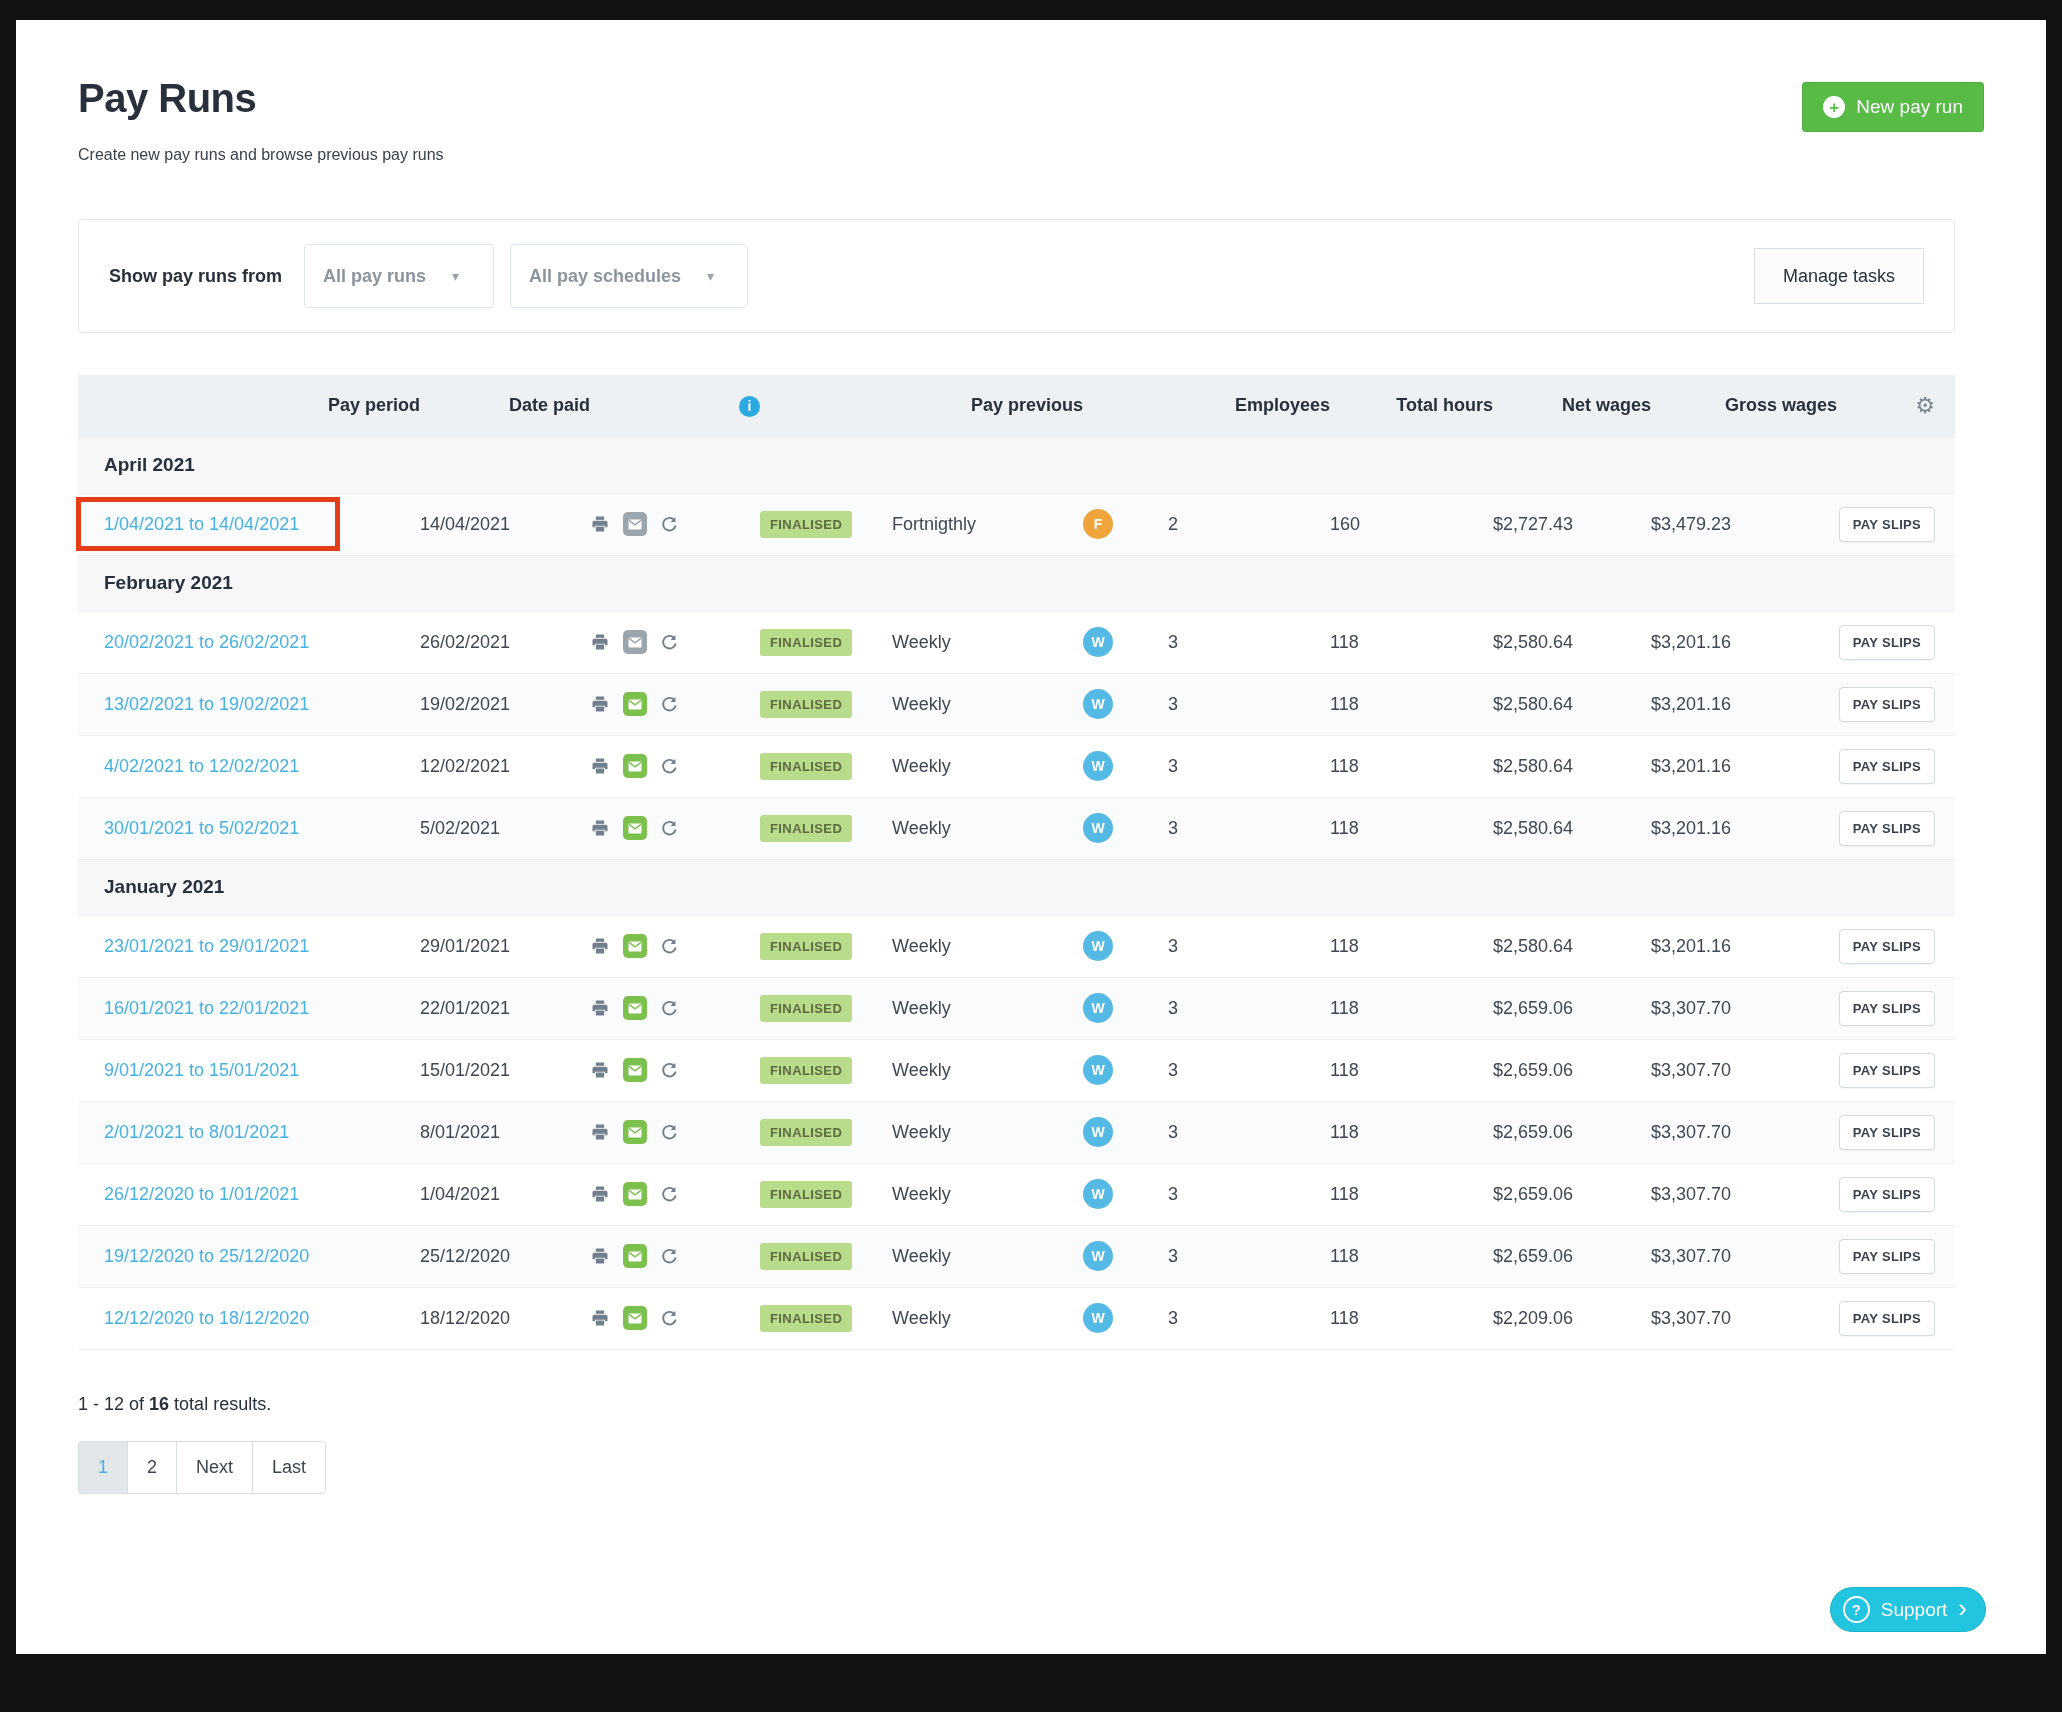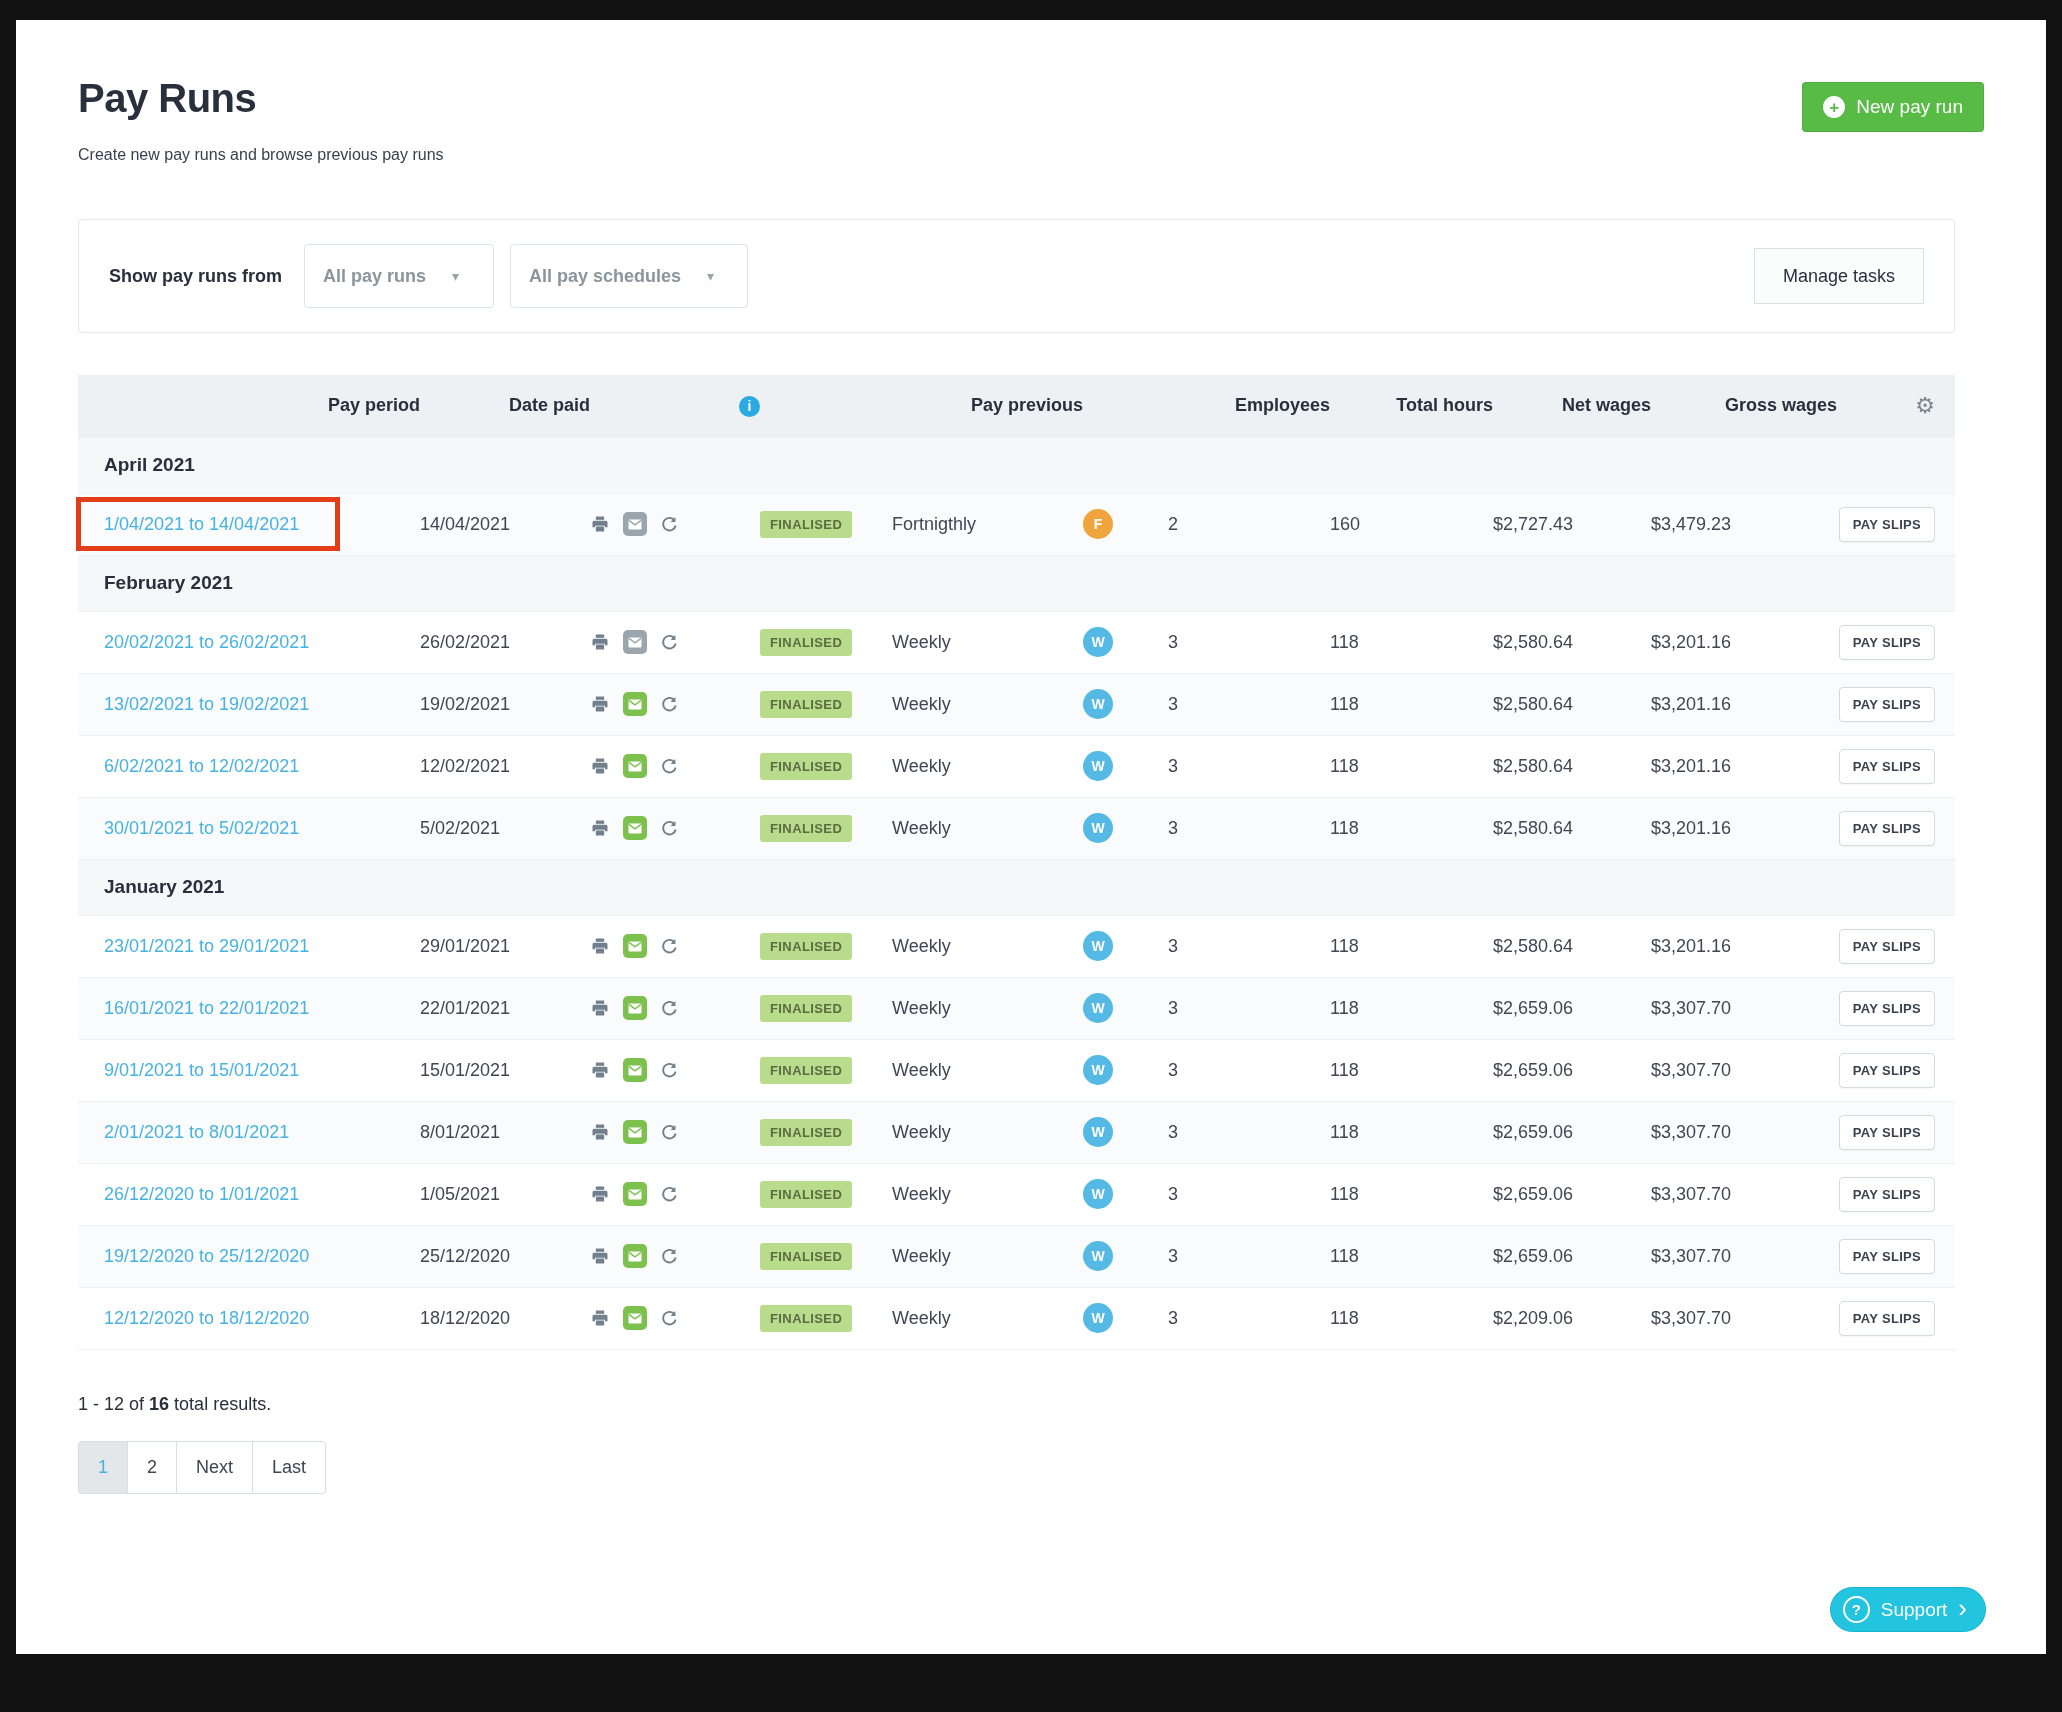--- a/index.html
+++ b/index.html
@@ -293,21 +293,21 @@
             <td><span class="badge-finalised">FINALISED</span></td>
             <td>Weekly</td>
             <td><span class="sched-badge b-w">W</span></td>
             <td>3</td>
             <td>118</td>
             <td>$2,580.64</td>
             <td>$3,201.16</td>
             <td class="cell-payslips"><button class="btn-payslips">PAY SLIPS</button></td>
           </tr>
           <tr class="data-row">
-            <td class="cell-period"><a class="period-link" href="#">6/02/2021 to 12/02/2021</a></td>
+            <td class="cell-period"><a class="period-link" href="#">4/02/2021 to 12/02/2021</a></td>
             <td>12/02/2021</td>
             <td>
               <div class="icon-wrap">
                 <span class="row-icon">
                   <svg width="20" height="20" viewBox="0 0 24 24">
                     <path fill="currentColor" d="M7 3h10v4H7z"></path>
                     <path fill="currentColor" d="M5 8h14a2 2 0 0 1 2 2v6h-3v-2H6v2H3v-6a2 2 0 0 1 2-2z"></path>
                     <path fill="currentColor" d="M7 15h10v6H7z"></path>
                   </svg>
                 </span>
@@ -507,21 +507,21 @@
             <td>Weekly</td>
             <td><span class="sched-badge b-w">W</span></td>
             <td>3</td>
             <td>118</td>
             <td>$2,659.06</td>
             <td>$3,307.70</td>
             <td class="cell-payslips"><button class="btn-payslips">PAY SLIPS</button></td>
           </tr>
           <tr class="data-row">
             <td class="cell-period"><a class="period-link" href="#">26/12/2020 to 1/01/2021</a></td>
-            <td>1/05/2021</td>
+            <td>1/04/2021</td>
             <td>
               <div class="icon-wrap">
                 <span class="row-icon">
                   <svg width="20" height="20" viewBox="0 0 24 24">
                     <path fill="currentColor" d="M7 3h10v4H7z"></path>
                     <path fill="currentColor" d="M5 8h14a2 2 0 0 1 2 2v6h-3v-2H6v2H3v-6a2 2 0 0 1 2-2z"></path>
                     <path fill="currentColor" d="M7 15h10v6H7z"></path>
                   </svg>
                 </span>
                 <span class="env env-green">

